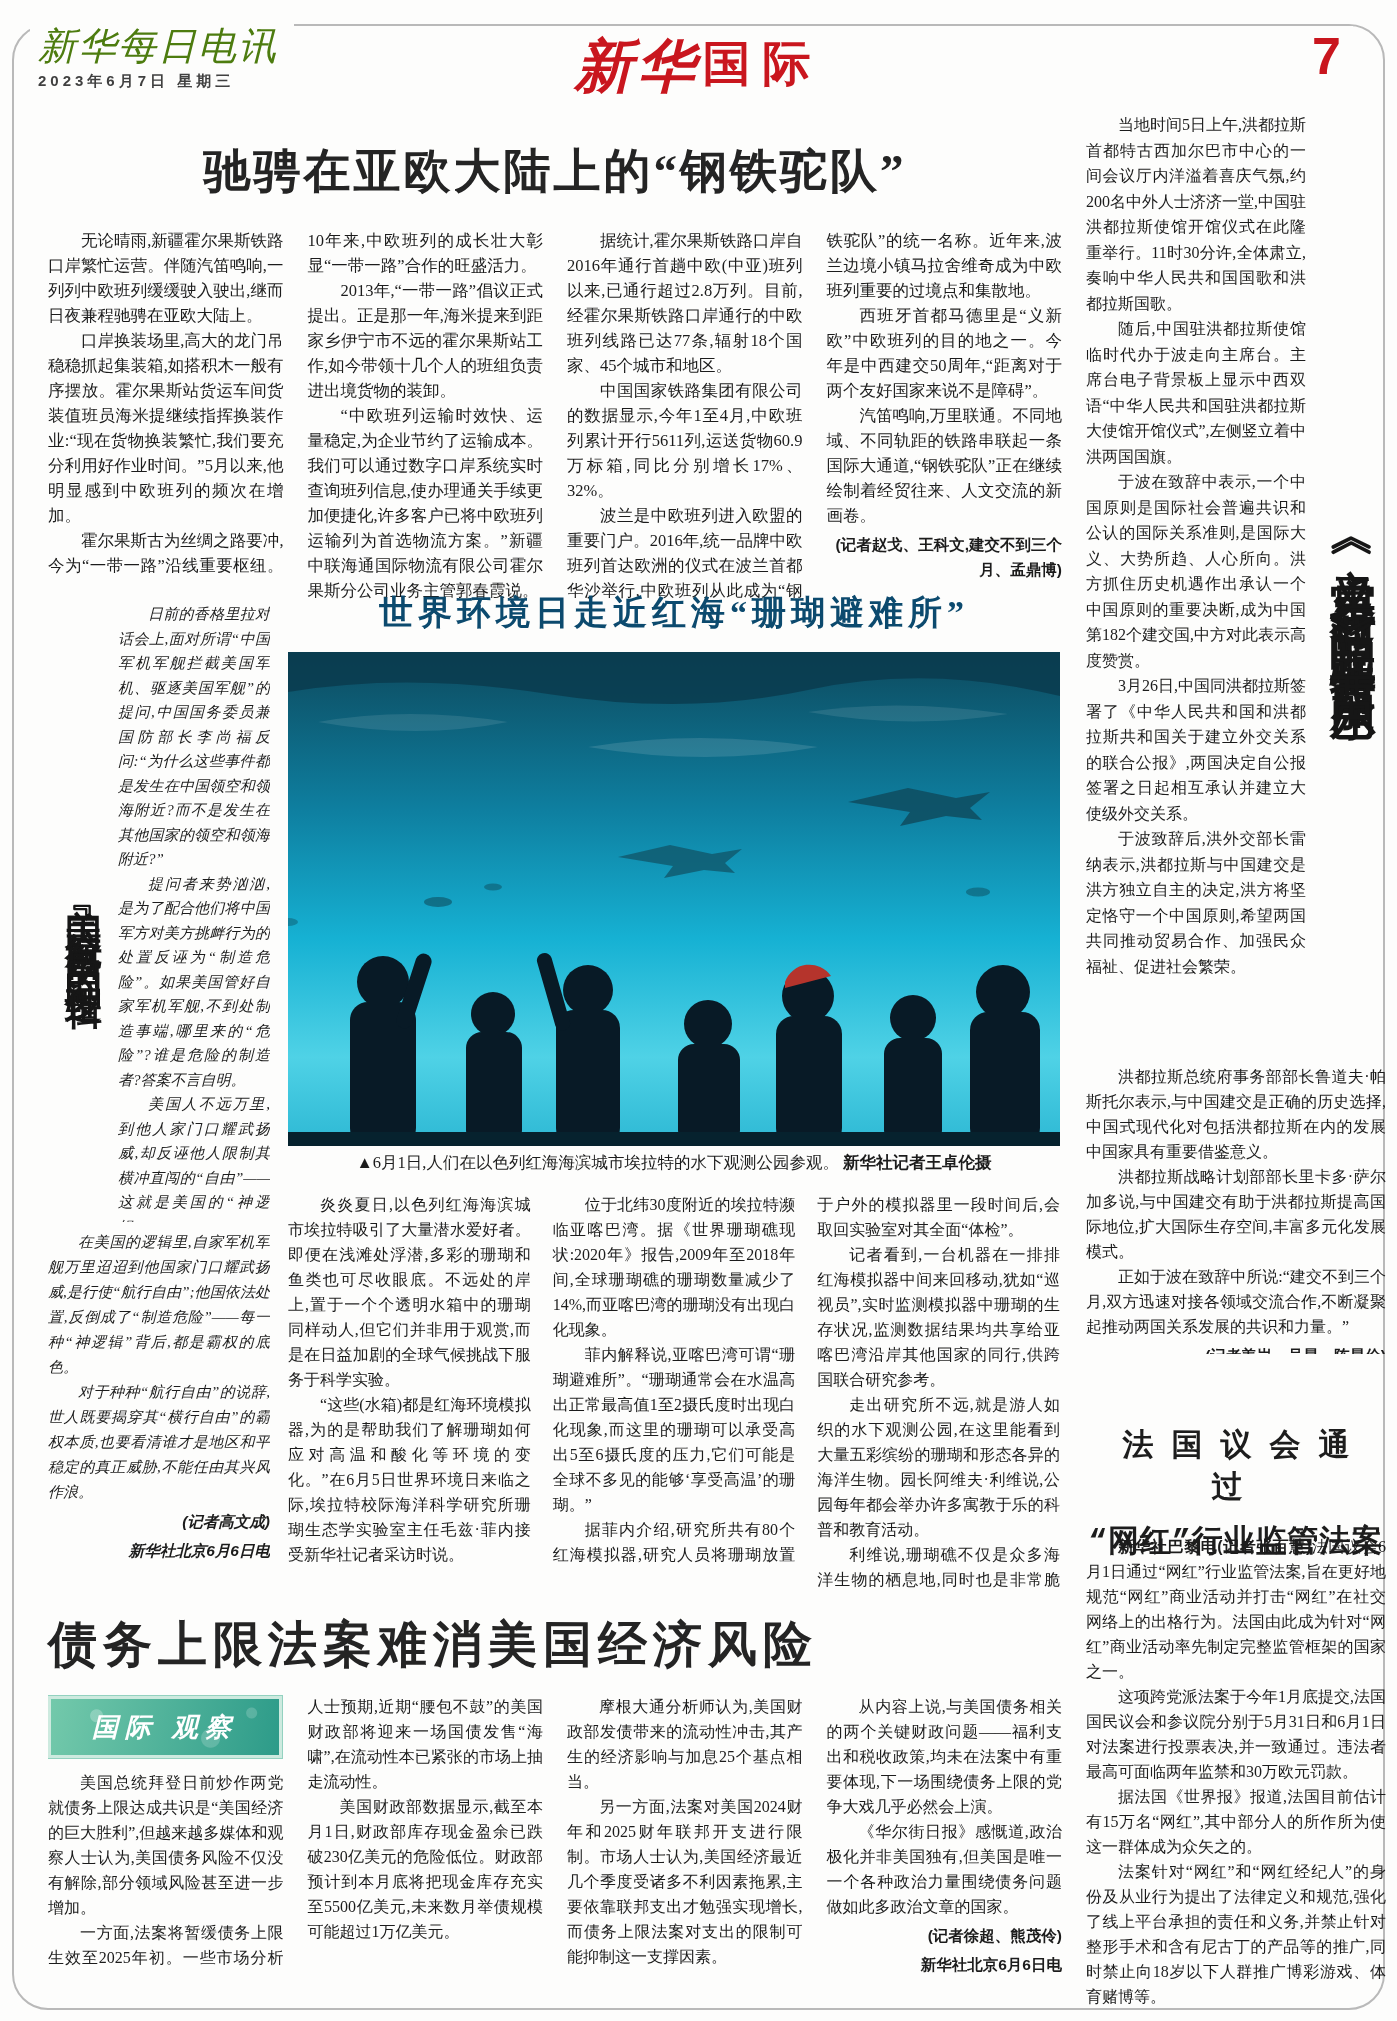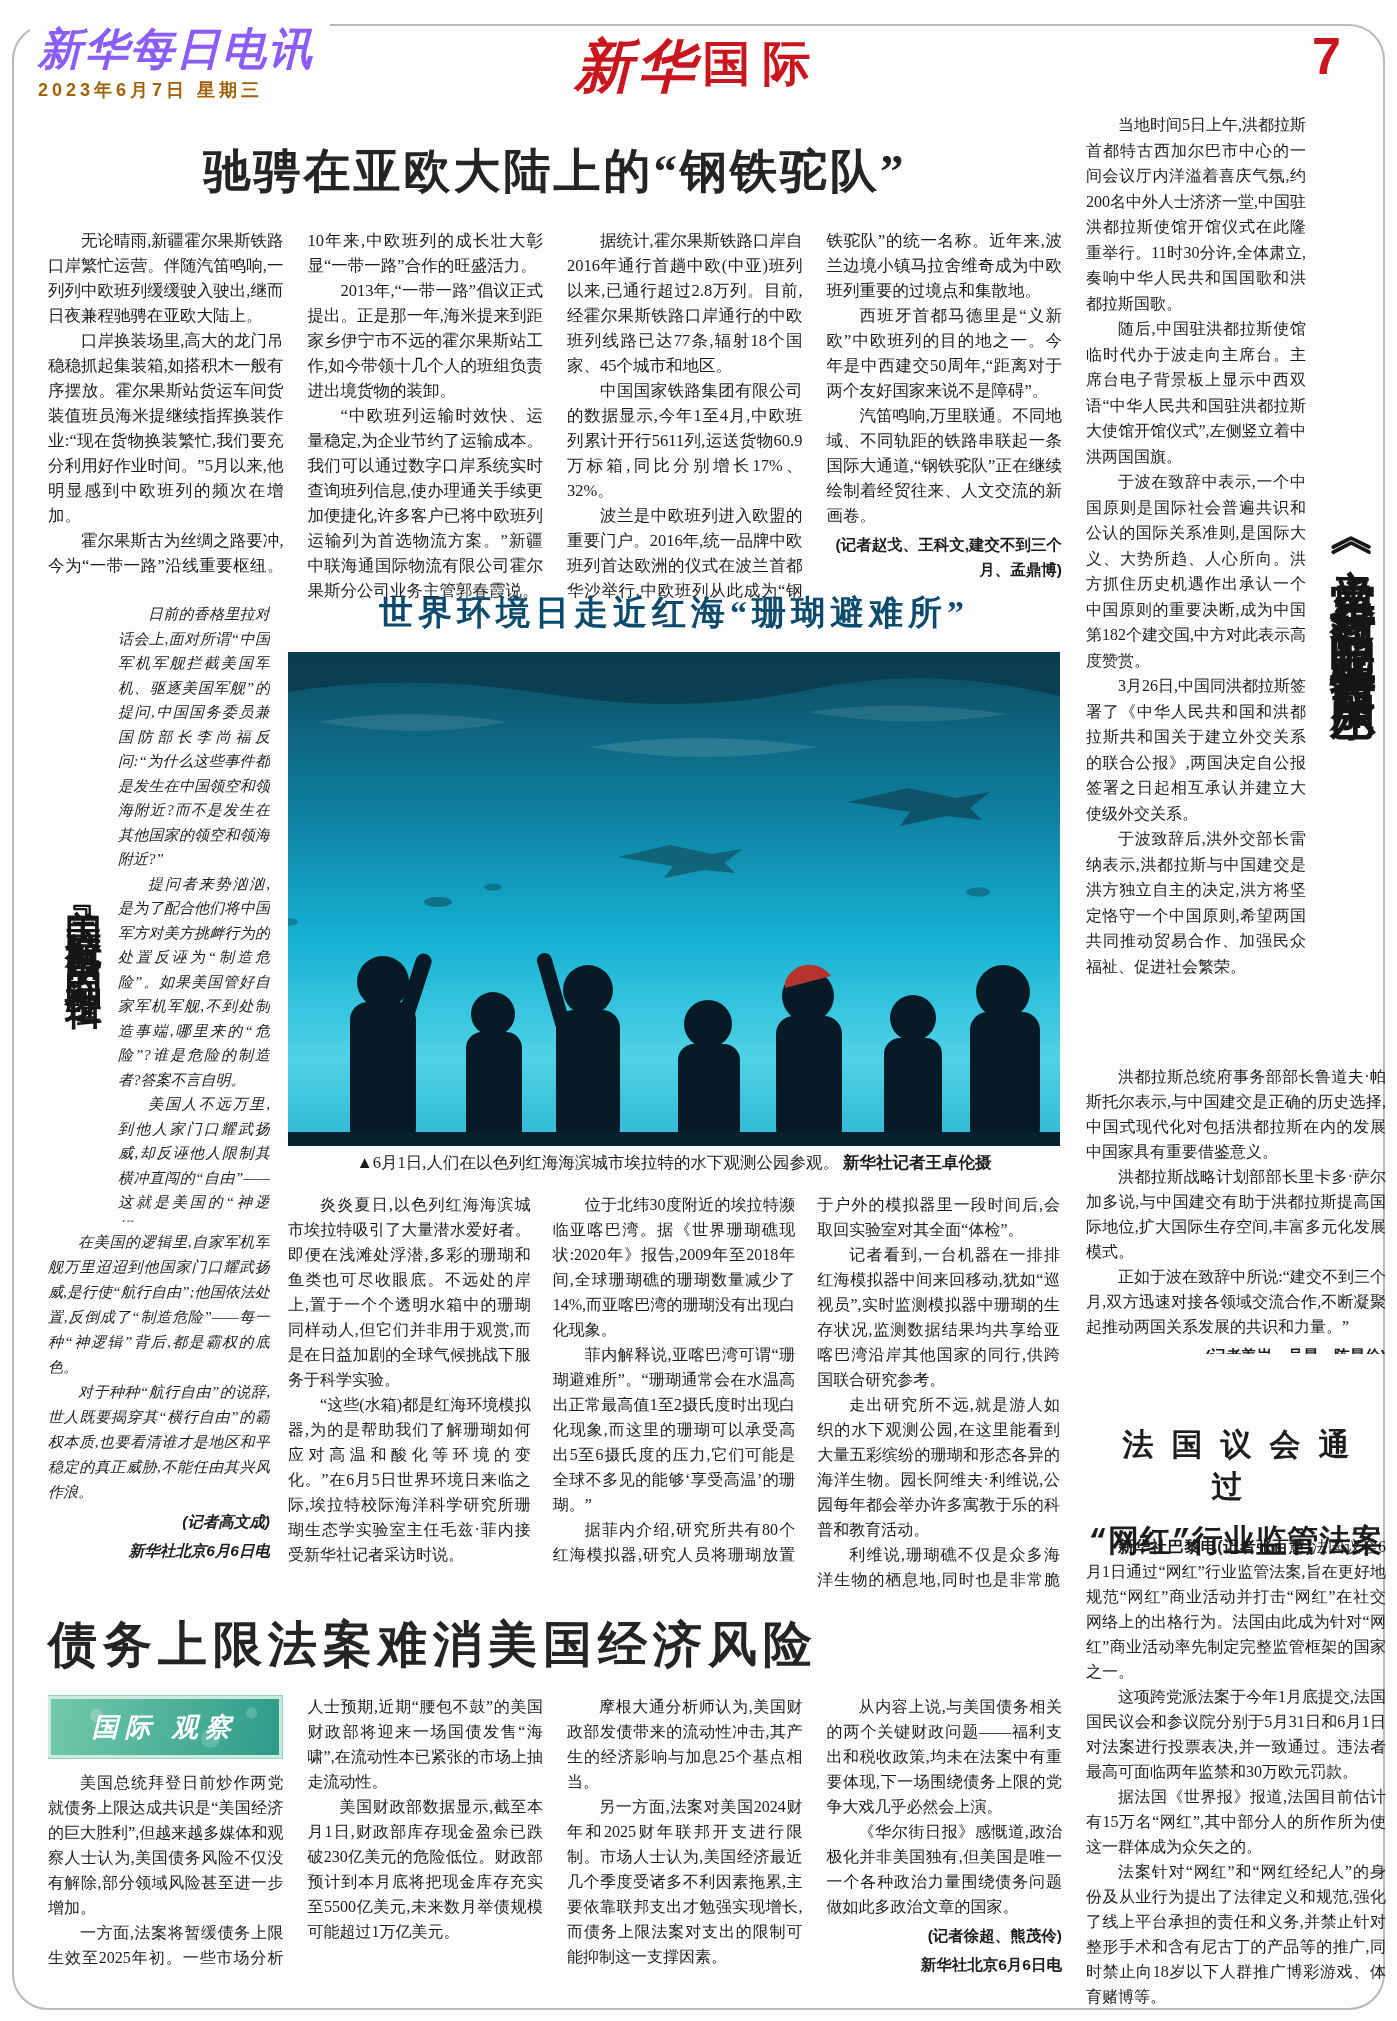--- a/index.html
+++ b/index.html
@@ -7,22 +7,22 @@
     width:1397px;height:2021px;position:relative;background:#fdfdfc;
     font-family:"Liberation Serif","DejaVu Serif",serif;color:#1c1c1c;
     overflow:hidden;
   }
   .frame{
     position:absolute;left:12px;top:24px;width:1369px;height:1982px;
     border:2px solid #b9b9b9;border-radius:36px;z-index:0;
   }
   
   .masthead{position:absolute;left:30px;top:22px;background:#fdfdfc;padding:4px 16px 4px 8px;z-index:3;}
-  .masthead-title{color:#8b5cf6;font-size:44px;font-weight:bold;font-style:italic;letter-spacing:2px;line-height:1.1;}
-  .masthead-date{font-family:"Liberation Sans","DejaVu Sans",sans-serif;font-size:18px;font-weight:bold;color:#a16207;letter-spacing:4px;margin-top:4px;}
+  .masthead-title{color:#4d7c0f;font-size:38px;font-weight:normal;font-style:italic;letter-spacing:2px;line-height:1.1;}
+  .masthead-date{font-family:"Liberation Sans","DejaVu Sans",sans-serif;font-size:15px;font-weight:bold;color:#404040;letter-spacing:4px;margin-top:4px;}
   .section-title{position:absolute;left:0;right:0;top:28px;text-align:center;z-index:3;color:#c9161e;}
   .section-title .inner{background:#fdfdfc;display:inline-block;padding:0 26px;}
   .sec-script{font-size:58px;font-weight:bold;font-style:italic;letter-spacing:4px;}
   .sec-name{font-size:48px;font-weight:900;letter-spacing:12px;vertical-align:6px;}
   .page-num{position:absolute;right:44px;top:26px;z-index:3;background:#fdfdfc;padding:0 12px;
     color:#c9161e;font-size:52px;font-weight:bold;font-family:"Liberation Sans","DejaVu Sans",sans-serif;}
   
   .para{text-indent:2em;margin:0;}
   .byline-r{text-align:right;text-indent:0;margin:4px 0 0 0;
     font-family:"Liberation Sans","DejaVu Sans",sans-serif;font-weight:bold;font-size:15.5px;}

